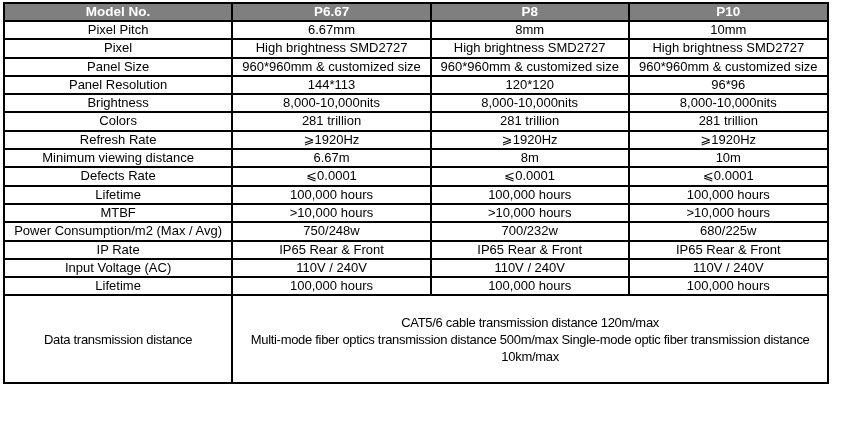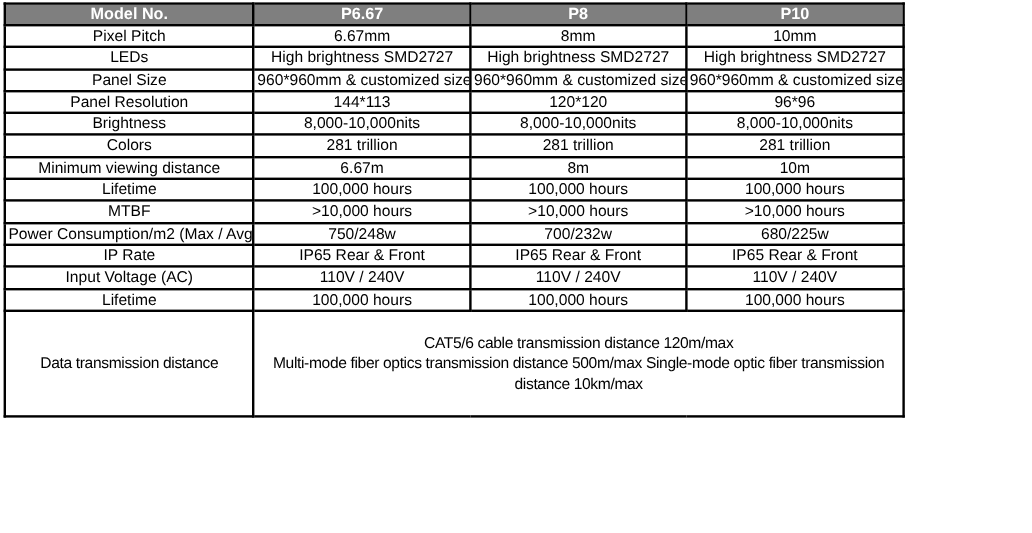--- a/index.html
+++ b/index.html
@@ -10,21 +10,21 @@
     height: 444px;
     overflow: hidden;
     font-family: "Liberation Sans", "DejaVu Sans", sans-serif;
   }
   .table-wrap {
     padding: 2px 3px 3px 3px;
   }
   table.spec-table {
     border-collapse: collapse;
     table-layout: fixed;
-    width: 751px;
+    width: 826px;
     border: 2px solid #000;
   }
   .spec-table th,
   .spec-table td {
     border: 2px solid #000;
     text-align: center;
     vertical-align: middle;
     padding: 0 2px;
     color: #000;
     font-size: 13px;
@@ -80,21 +80,21 @@
       </tr>
     </thead>
     <tbody>
       <tr>
         <td>Pixel Pitch</td>
         <td>6.67mm</td>
         <td>8mm</td>
         <td>10mm</td>
       </tr>
       <tr>
-        <td>LEDs</td>
+        <td>Pixel</td>
         <td>High brightness SMD2727</td>
         <td>High brightness SMD2727</td>
         <td>High brightness SMD2727</td>
       </tr>
       <tr>
         <td>Panel Size</td>
         <td>960*960mm &amp; customized size</td>
         <td>960*960mm &amp; customized size</td>
         <td>960*960mm &amp; customized size</td>
       </tr>
@@ -110,24 +110,36 @@
         <td>8,000-10,000nits</td>
         <td>8,000-10,000nits</td>
       </tr>
       <tr>
         <td>Colors</td>
         <td>281 trillion</td>
         <td>281 trillion</td>
         <td>281 trillion</td>
       </tr>
       <tr>
+        <td>Refresh Rate</td>
+        <td>⩾1920Hz</td>
+        <td>⩾1920Hz</td>
+        <td>⩾1920Hz</td>
+      </tr>
+      <tr>
         <td>Minimum viewing distance</td>
         <td>6.67m</td>
         <td>8m</td>
         <td>10m</td>
+      </tr>
+      <tr>
+        <td>Defects Rate</td>
+        <td>⩽0.0001</td>
+        <td>⩽0.0001</td>
+        <td>⩽0.0001</td>
       </tr>
       <tr>
         <td>Lifetime</td>
         <td>100,000 hours</td>
         <td>100,000 hours</td>
         <td>100,000 hours</td>
       </tr>
       <tr>
         <td>MTBF</td>
         <td>&gt;10,000 hours</td>

